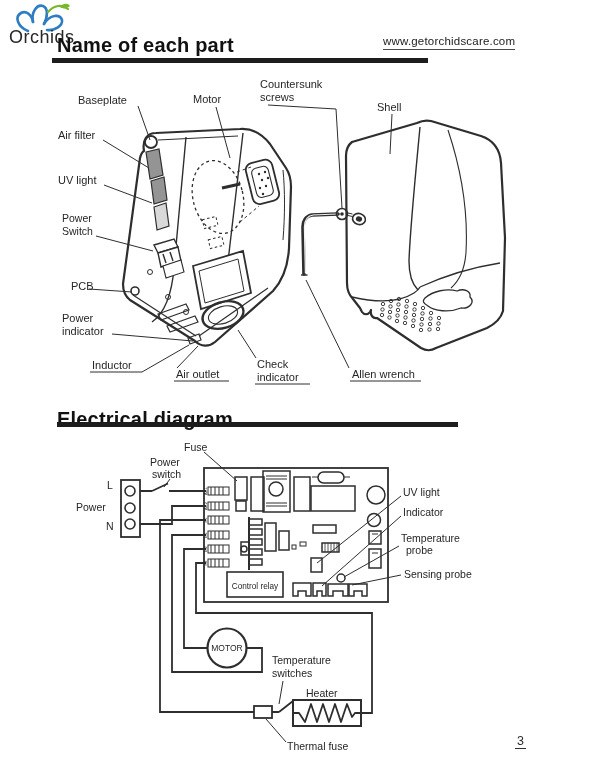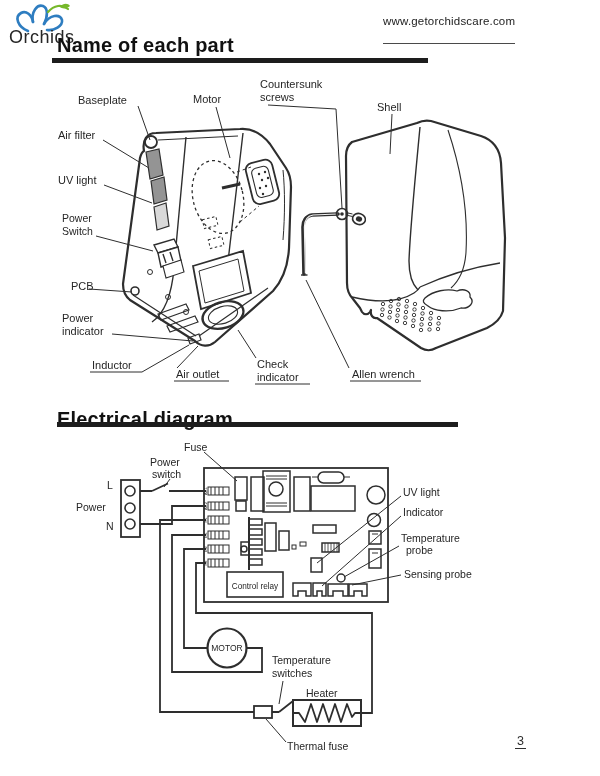--- a/index.html
+++ b/index.html
@@ -2,22 +2,23 @@
 <html><head>
 <meta charset="utf-8">
 <style>
   html,body{margin:0;padding:0;background:#ffffff;}
   .page{
     position:relative;width:600px;height:776px;background:#ffffff;overflow:hidden;
     font-family:"Liberation Sans",sans-serif;color:#2e2e2e;
   }
   .abs{position:absolute;}
   .url{
-    font-size:11.5px;color:#1c1c1c;border-bottom:1px solid #4a4a4a;padding-bottom:16px;
+    font-size:11.5px;color:#1c1c1c;border-bottom:1px solid #4a4a4a;padding-bottom:2px;
     letter-spacing:.2px;
+    margin-top:20px;
   }
   .h-title{
     font-size:20px;font-weight:700;color:#111;letter-spacing:.2px;white-space:nowrap;
   }
   .h-bar{height:5px;background:#1d1d1d;}
   .pagenum{font-size:12.5px;color:#2e2e2e;border-bottom:1px solid #2e2e2e;padding:0 2px;}
   svg{display:block;}
   svg text{font-family:"Liberation Sans",sans-serif;fill:#262626;}
   .lbl{font-size:11px;}
   .lbl-s{font-size:10.5px;}

